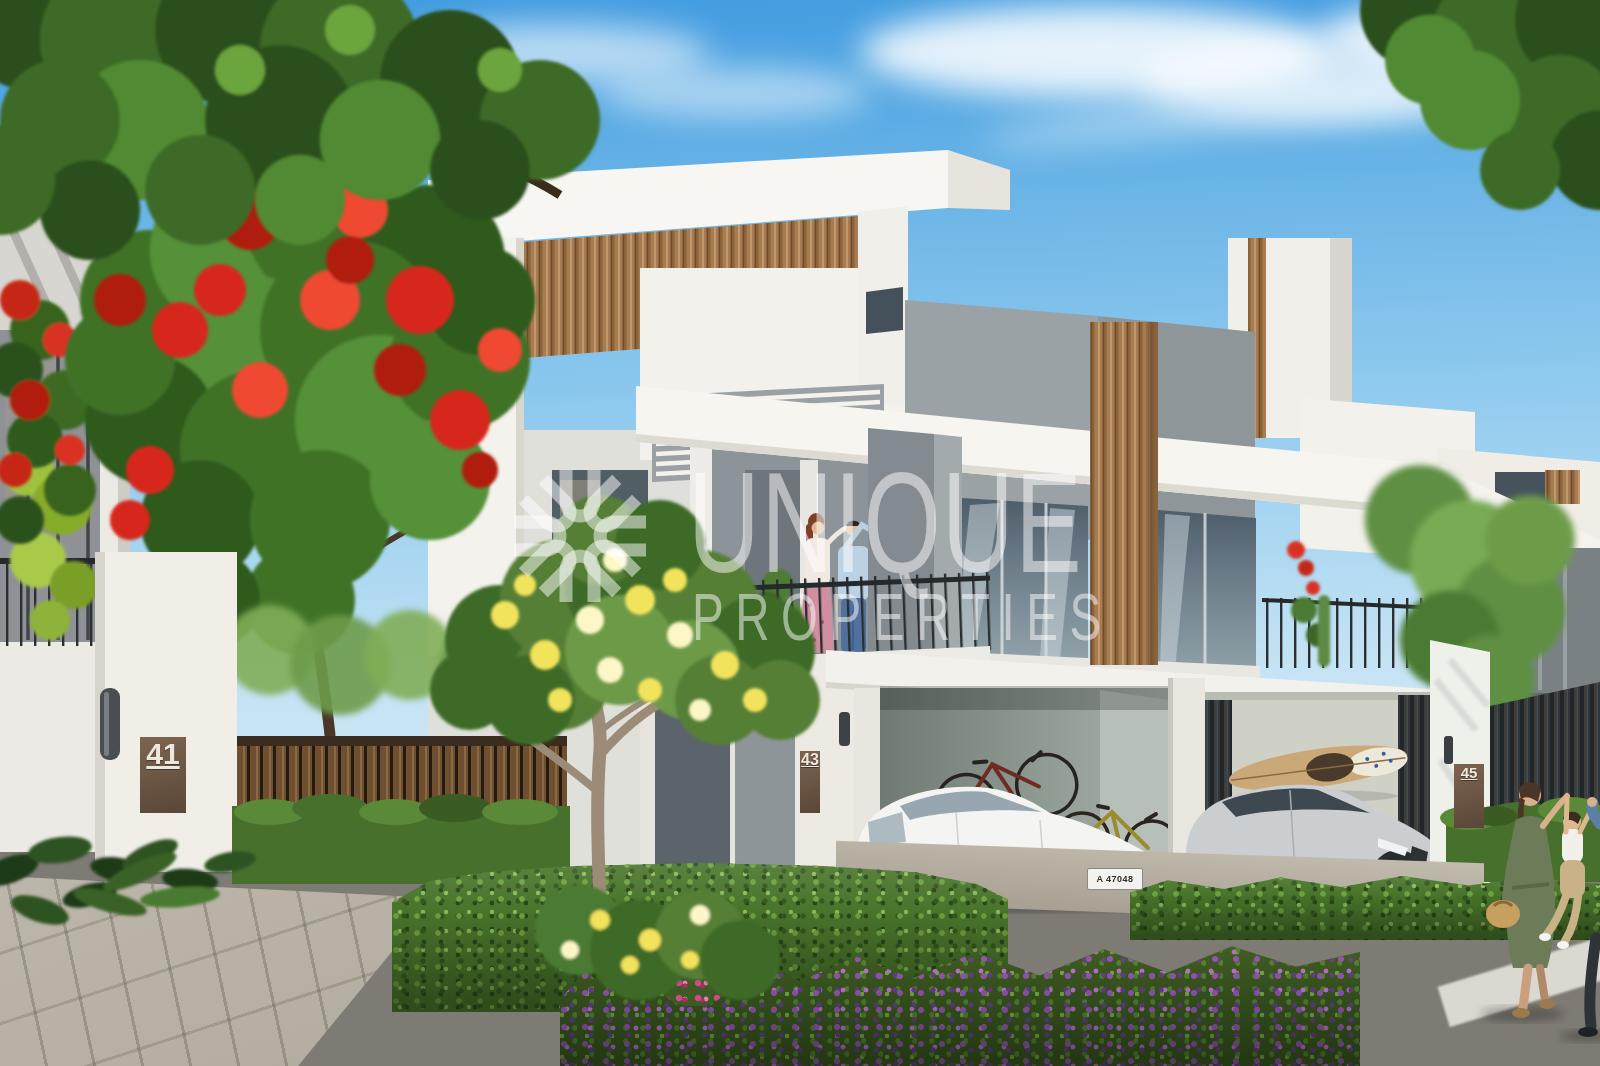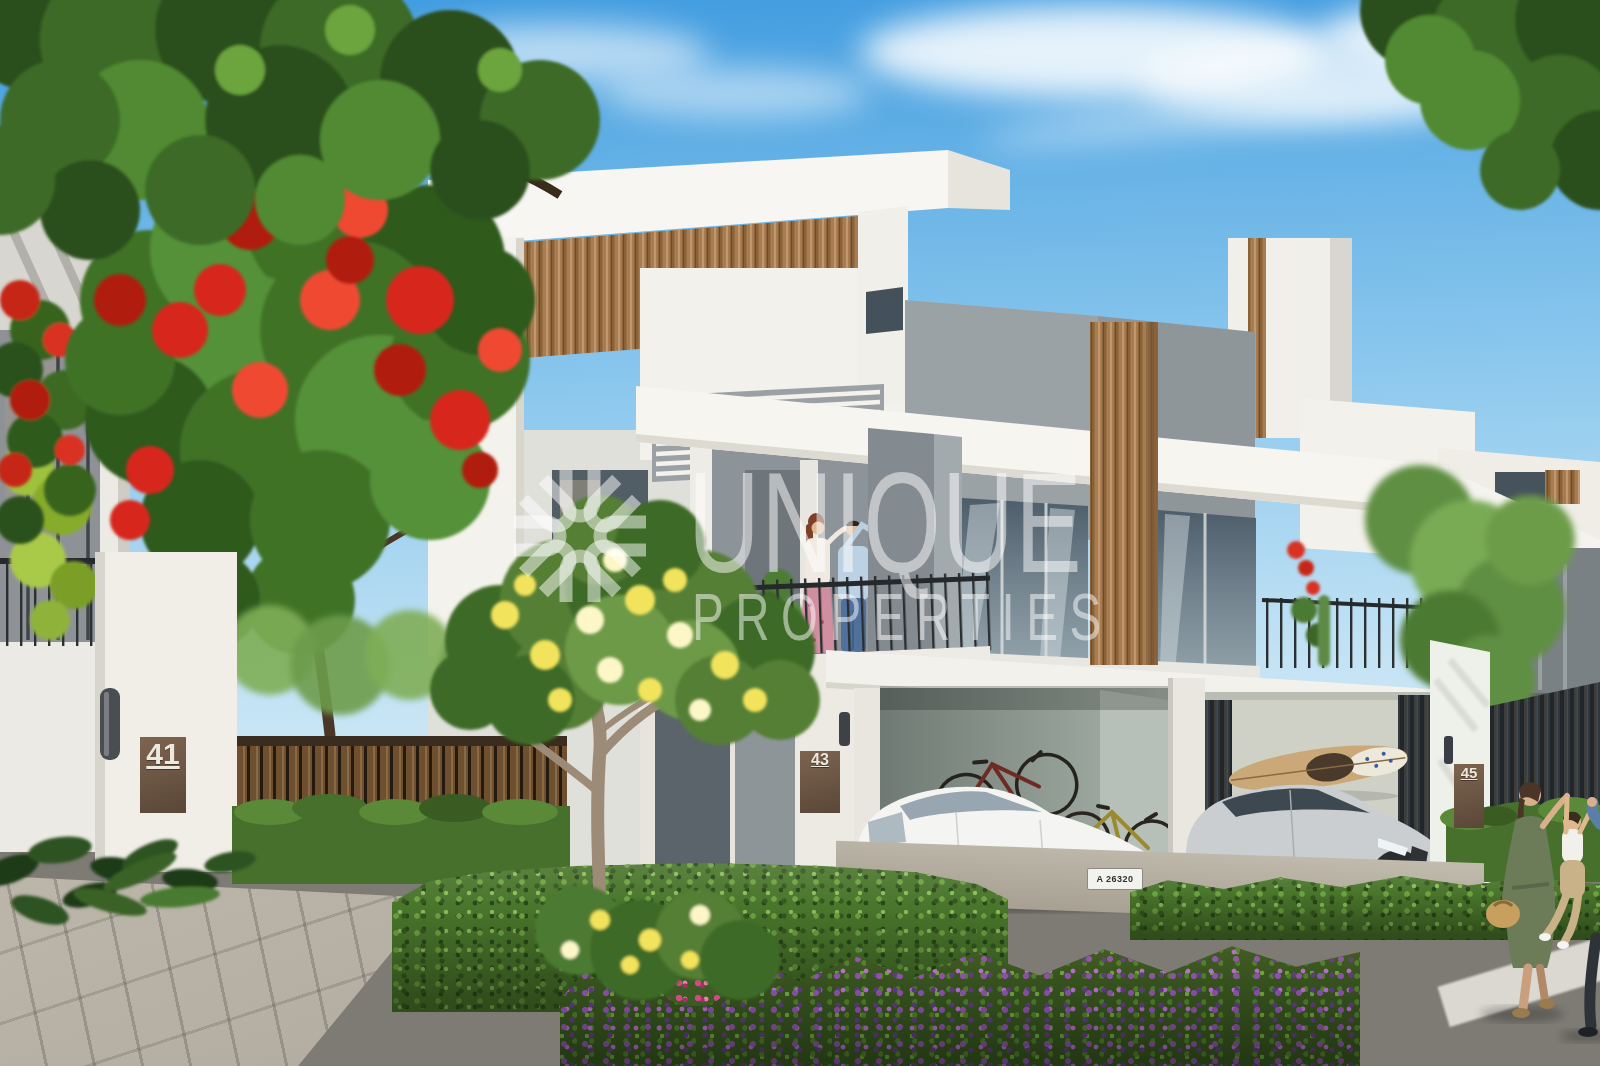--- a/index.html
+++ b/index.html
@@ -512,28 +512,28 @@
   <div id="stripe" class="abs"></div>
 
   <div class="abs hedge-green" style="left:392px;top:860px;width:616px;height:152px;
        clip-path:polygon(0 28%,6% 14%,15% 8%,30% 4%,50% 2%,70% 4%,85% 8%,95% 16%,100% 26%,100% 100%,0 100%);"></div>
   <div class="abs hedge-green" style="left:1130px;top:872px;width:470px;height:68px;
        clip-path:polygon(0 30%,8% 12%,20% 25%,32% 8%,45% 22%,58% 6%,72% 20%,85% 8%,100% 18%,100% 100%,0 100%);"></div>
 
   <div class="abs plaque" style="left:140px;top:737px;width:46px;height:76px;font-size:30px;">
     <span>41</span>
   </div>
-  <div class="abs plaque" style="left:800px;top:751px;width:40px;height:62px;font-size:16px;">
+  <div class="abs plaque" style="left:800px;top:751px;width:20px;height:62px;font-size:16px;">
     <span>43</span>
   </div>
   <div class="abs plaque" style="left:1454px;top:764px;width:30px;height:64px;font-size:15px;">
     <span>45</span>
   </div>
   <div id="plate" class="abs" style="left:1087px;top:868px;width:54px;height:20px;">
-    <span>A 26320</span>
+    <span>A 47048</span>
   </div>
 
   <div class="abs hedge-purple" style="left:560px;top:920px;width:800px;height:146px;
        clip-path:polygon(0 55%,3% 35%,7% 50%,12% 30%,18% 45%,24% 28%,30% 42%,37% 25%,44% 40%,52% 22%,60% 38%,68% 20%,76% 36%,84% 18%,92% 32%,100% 22%,100% 100%,0 100%);"></div>
   <div class="abs hedge-pink" style="left:655px;top:932px;width:78px;height:74px;"></div>
 
   <svg class="abs" style="left:0;top:0;" width="1600" height="1066" viewBox="0 0 1600 1066">
     <defs>
       <filter id="fb1">
           <feGaussianBlur stdDeviation="1.4"></feGaussianBlur>

